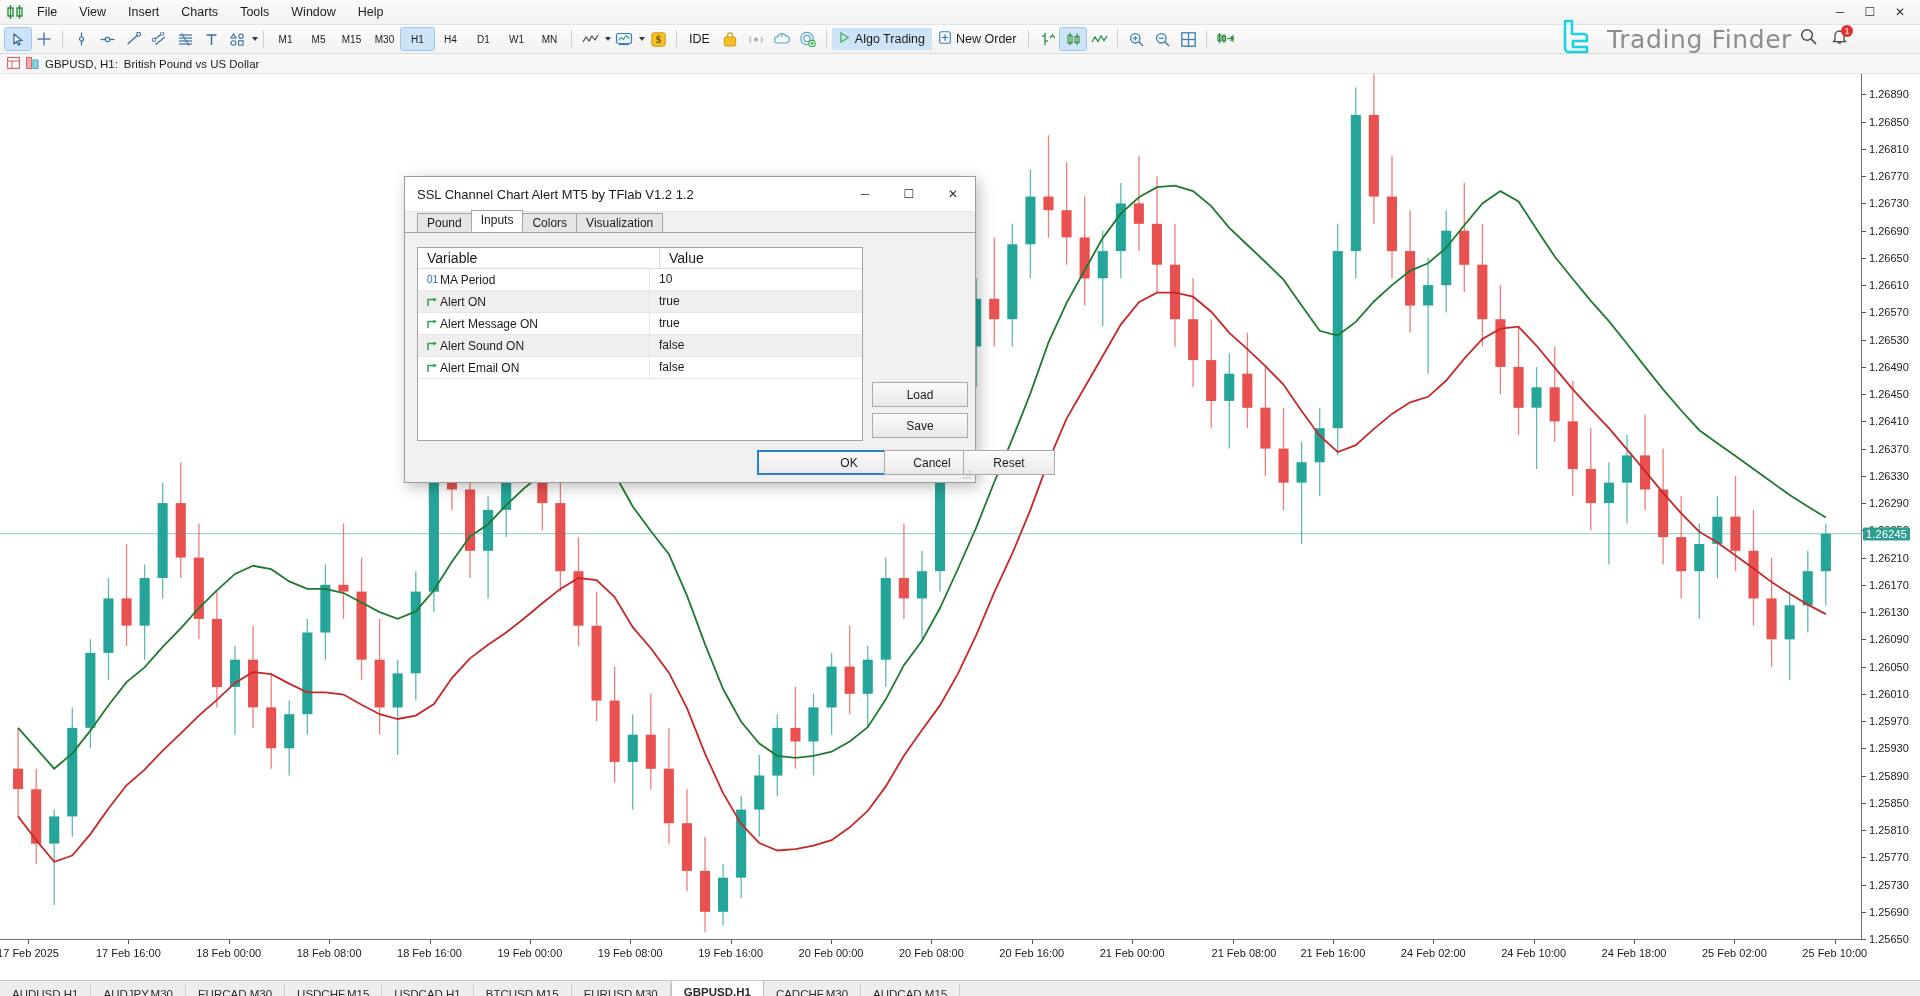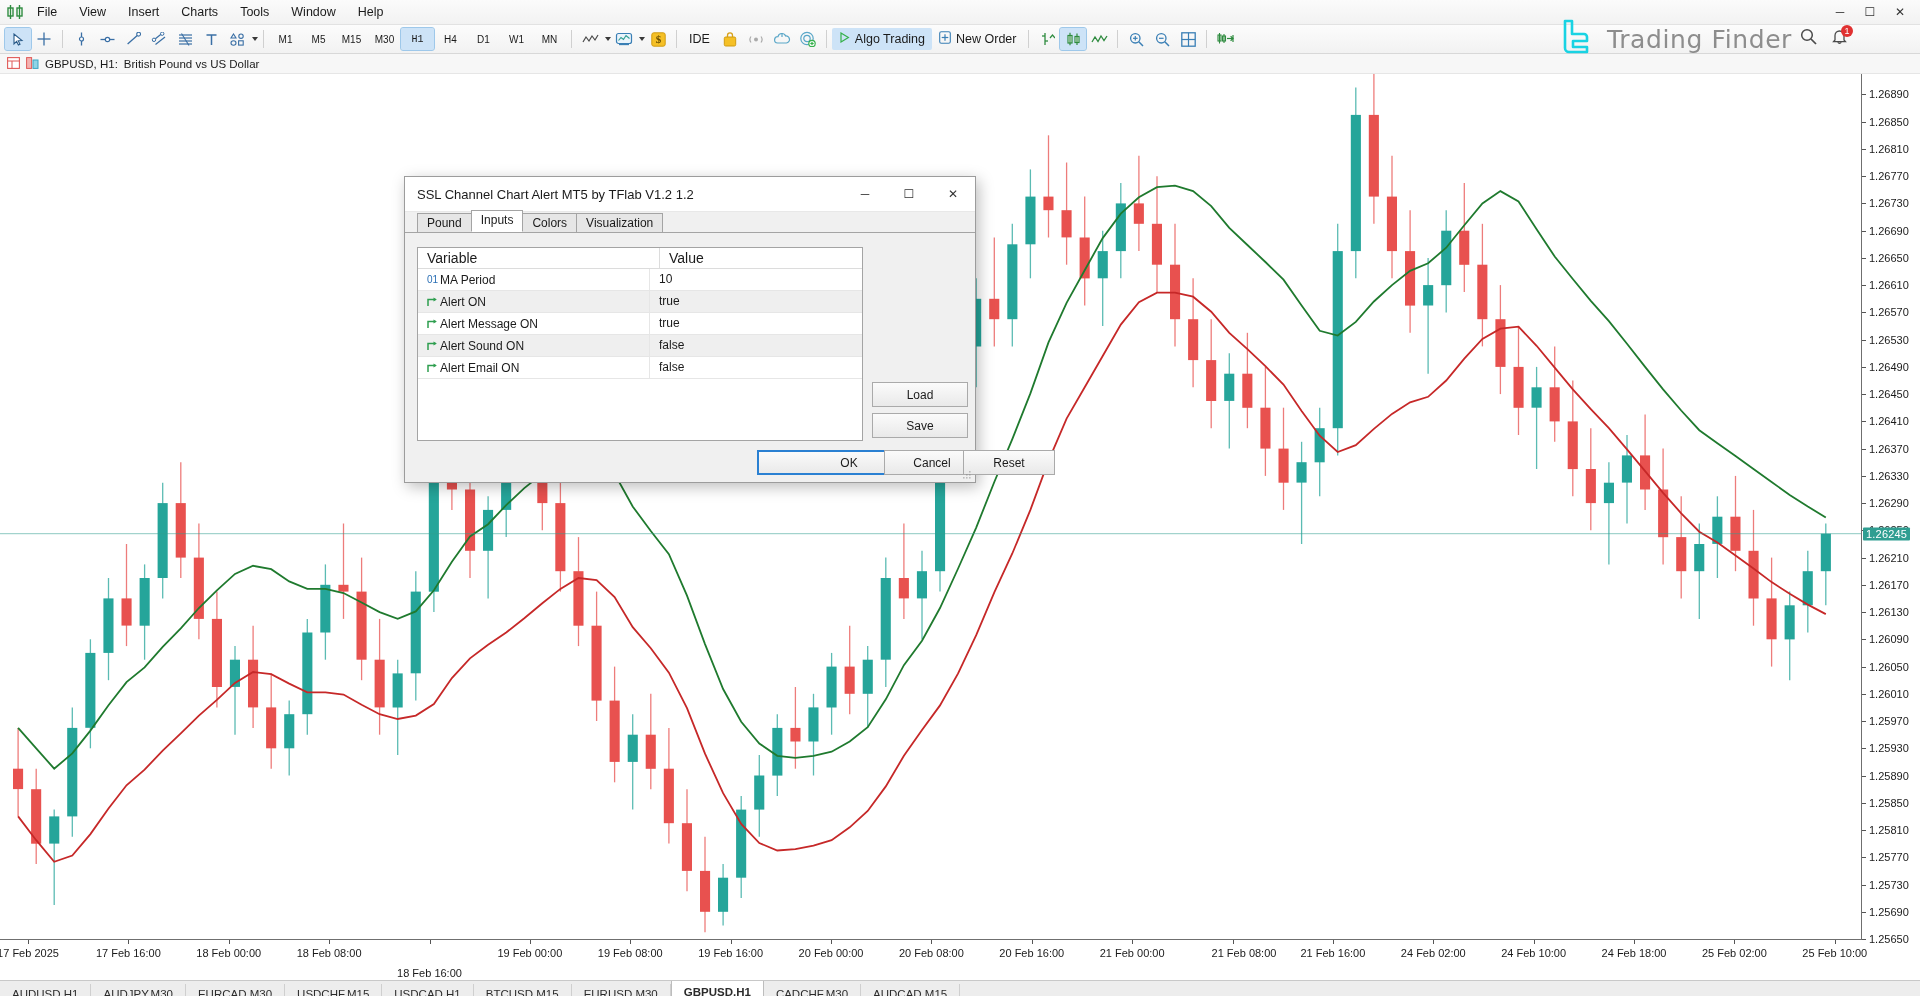--- a/index.html
+++ b/index.html
@@ -23,21 +23,21 @@
     height:28px;display:flex;align-items:center;
     background:linear-gradient(#fcfcfc,#f2f2f2);
     border-bottom:1px solid #d8d8d8;
     padding-left:5px;position:relative;
   }
   .tb{width:26px;height:22px;display:flex;align-items:center;justify-content:center;cursor:default;border-radius:2px;}
   .tb.sel{background:#cde3f7;outline:1px solid #9ec8ea;}
   .tbsep{width:1px;height:18px;background:#d0d0d0;margin:0 5px;}
   .tf{min-width:25px;height:22px;display:flex;align-items:center;justify-content:center;
       font-size:10px;padding:0 4px;cursor:default;border-radius:2px;color:#1a1a1a;}
-  .tf.sel{background:#cde3f7;outline:1px solid #9ec8ea;font-family:Liberation Mono, monospace;}
+  .tf.sel{background:#cde3f7;outline:1px solid #9ec8ea;}
   .tbtxt{height:22px;display:flex;align-items:center;gap:5px;padding:0 7px;font-size:12.5px;border-radius:2px;cursor:default;}
   .tbtxt.sel{background:#cde3f7;}
   .caret{width:0;height:0;border-left:3.5px solid transparent;border-right:3.5px solid transparent;border-top:4px solid #3a3a3a;margin-left:2px;}
   #brand{position:absolute;right:128px;top:-10px;display:flex;align-items:center;gap:10px;}
   #brand .bname{font-size:25px;color:#8d8d8d;letter-spacing:.6px;font-family:"DejaVu Sans",sans-serif;}
   #wctl{position:absolute;right:6px;top:-22px;display:flex;gap:2px;}
   #wctl .wb{width:28px;height:20px;display:flex;align-items:center;justify-content:center;font-size:12px;color:#333;cursor:default;}
   
   #charthdr{height:19px;display:flex;align-items:center;gap:6px;padding-left:7px;
     background:#f7f7f7;border-bottom:1px solid #e6e6e6;font-size:11.5px;}
@@ -634,21 +634,21 @@
     </div>
   <div id="timeaxis">
       <div class="tlab" style="left: 28px;">17 Feb 2025</div>
       <div class="ttick" style="left: 28px;"></div>
       <div class="tlab" style="left: 128.377px;">17 Feb 16:00</div>
       <div class="ttick" style="left: 128.377px;"></div>
       <div class="tlab" style="left: 228.755px;">18 Feb 00:00</div>
       <div class="ttick" style="left: 228.755px;"></div>
       <div class="tlab" style="left: 329.132px;">18 Feb 08:00</div>
       <div class="ttick" style="left: 329.132px;"></div>
-      <div class="tlab" style="left: 429.509px; margin-top: 20px;">18 Feb 16:00</div>
+      <div class="tlab" style="left: 429.509px;">18 Feb 16:00</div>
       <div class="ttick" style="left: 429.509px;"></div>
       <div class="tlab" style="left: 529.887px;">19 Feb 00:00</div>
       <div class="ttick" style="left: 529.887px;"></div>
       <div class="tlab" style="left: 630.264px;">19 Feb 08:00</div>
       <div class="ttick" style="left: 630.264px;"></div>
       <div class="tlab" style="left: 730.642px;">19 Feb 16:00</div>
       <div class="ttick" style="left: 730.642px;"></div>
       <div class="tlab" style="left: 831.019px;">20 Feb 00:00</div>
       <div class="ttick" style="left: 831.019px;"></div>
       <div class="tlab" style="left: 931.396px;">20 Feb 08:00</div>

